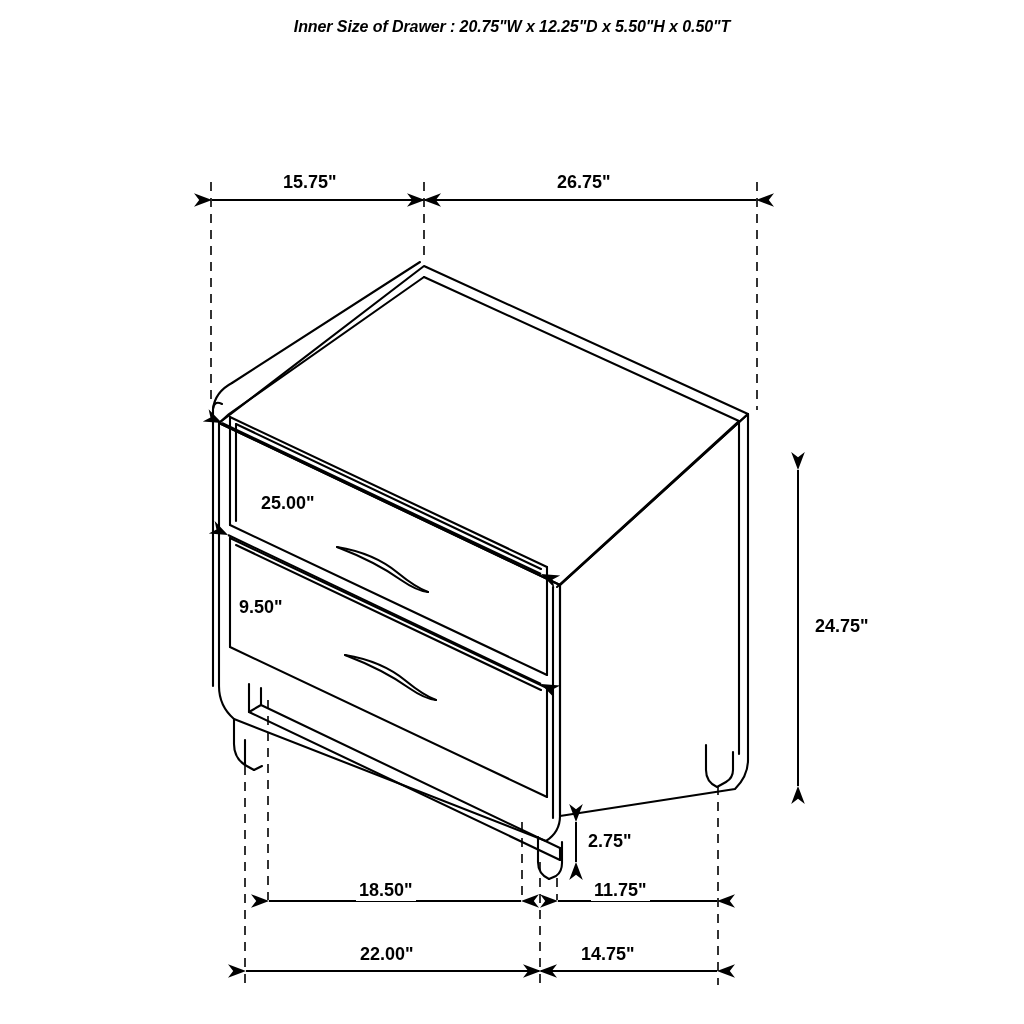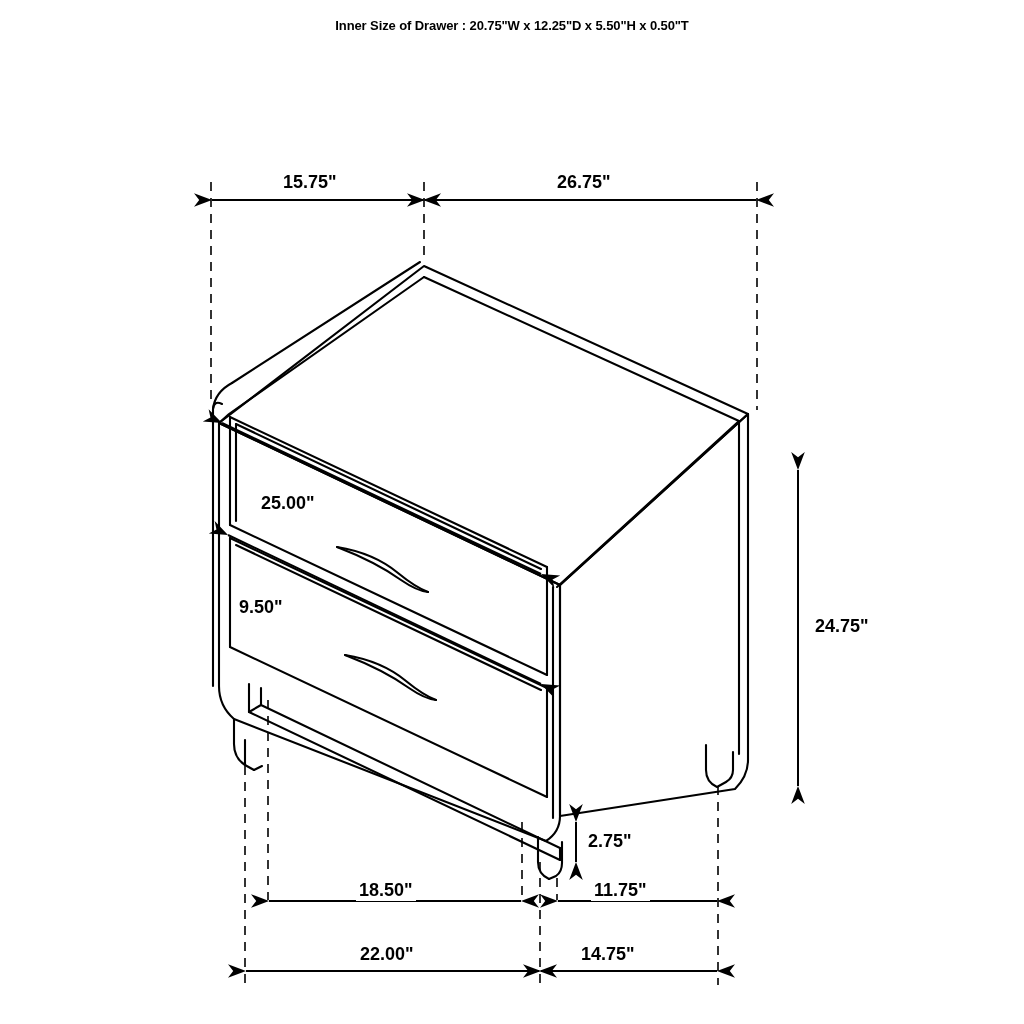--- a/index.html
+++ b/index.html
@@ -17,24 +17,25 @@
     position: relative;
     width: 1024px;
     height: 1024px;
   }
   #title {
     position: absolute;
     top: 18px;
     left: 0;
     width: 1024px;
     text-align: center;
-    font-size: 13px;
+    font-size: 16px;
     font-weight: bold;
     color: #000000;
     letter-spacing: -0.1px;
+    font-style: italic;
   }
   svg.canvas {
     position: absolute;
     top: 0;
     left: 0;
   }
   .lbl {
     position: absolute;
     font-size: 18px;
     font-weight: bold;

